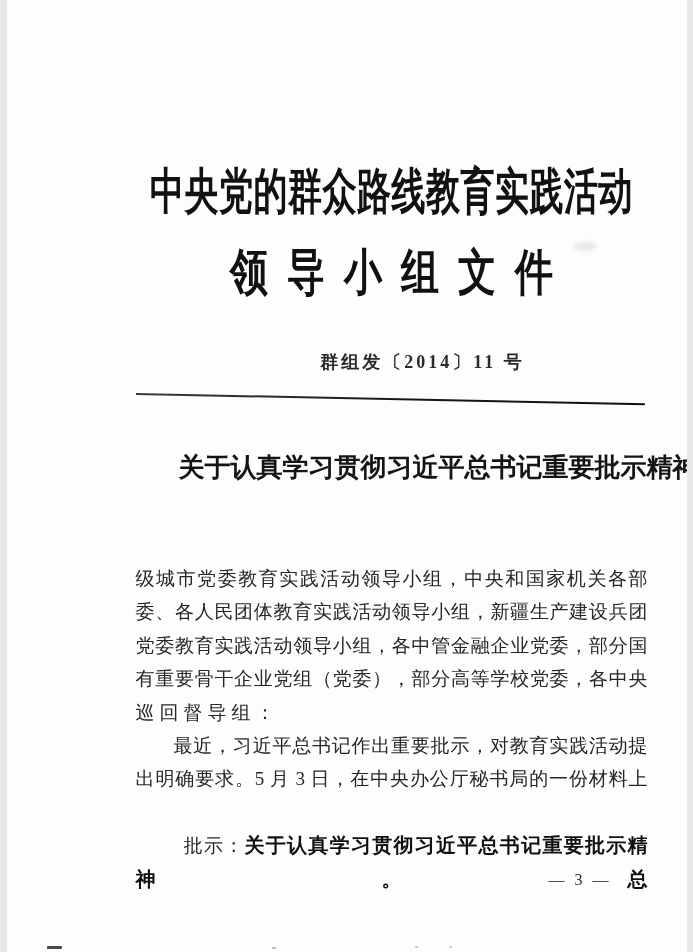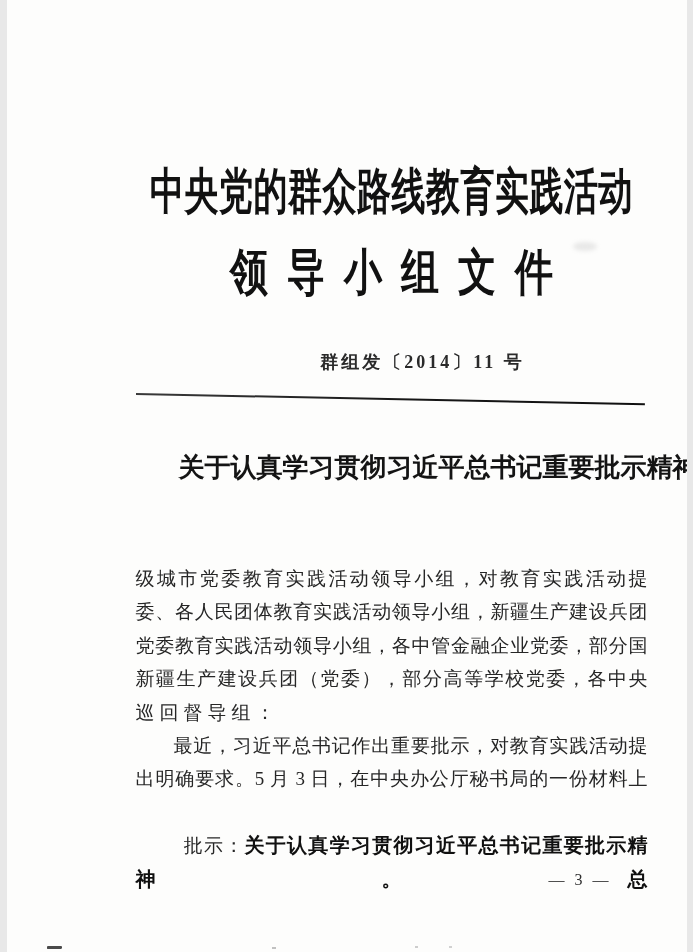--- a/index.html
+++ b/index.html
@@ -146,24 +146,24 @@
     <div class="org2 center">领导小组文件</div>
 
     <div class="docnum center">群组发〔2014〕11 号</div>
 
     <div class="rule"></div>
 
     <div class="doc-title t1 center">关于认真学习贯彻习近平总书记重要批示精神</div>
 
 
     <div class="bodytext">
-      <div class="line">级城市党委教育实践活动领导小组，对教育实践活动提</div>
+      <div class="line">级城市党委教育实践活动领导小组，中央和国家机关各部</div>
       <div class="line">委、各人民团体教育实践活动领导小组，新疆生产建设兵团</div>
       <div class="line">党委教育实践活动领导小组，各中管金融企业党委，部分国</div>
-      <div class="line">新疆生产建设兵团（党委），部分高等学校党委，各中央</div>
+      <div class="line">有重要骨干企业党组（党委），部分高等学校党委，各中央</div>
       <div class="line loose">巡回督导组：</div>
 
       <div class="line indent para-gap">最近，习近平总书记作出重要批示，对教育实践活动提</div>
       <div class="line">出明确要求。5 月 3 日，在中央办公厅秘书局的一份材料上</div>
       <div class="line">
         <span>批示：</span><span class="bold-quote">关于认真学习贯彻习近平总书记重要批示精神。总</span>
       </div>
     </div>
   </div>
 

